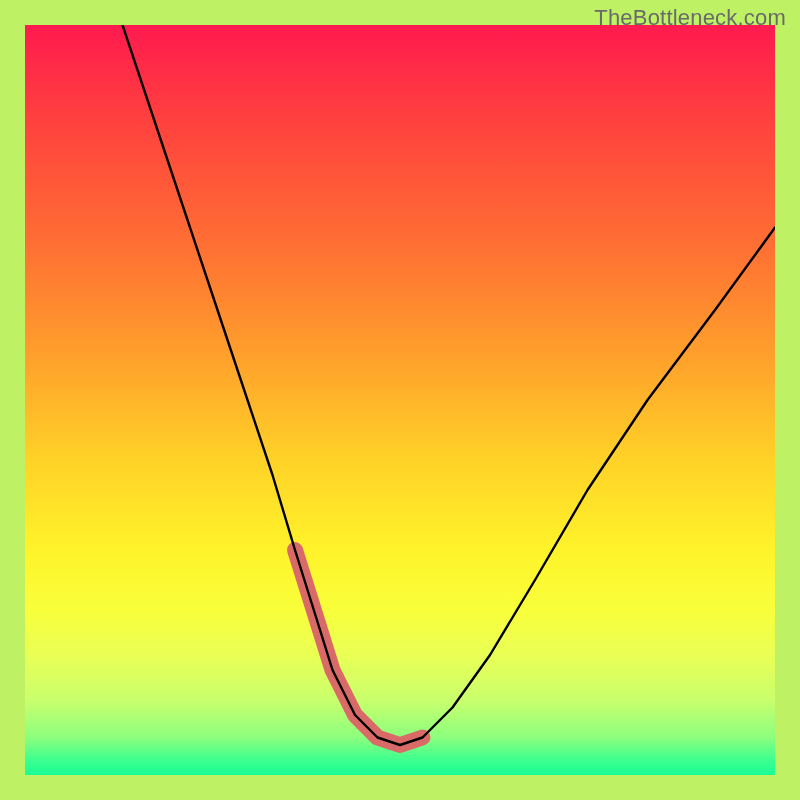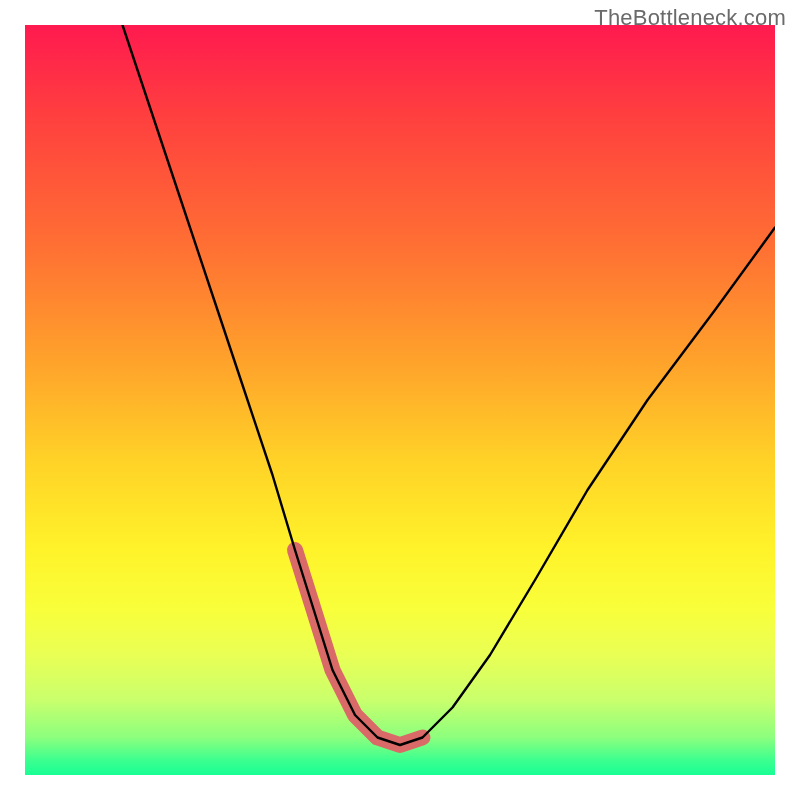--- a/index.html
+++ b/index.html
@@ -8,21 +8,21 @@
     width: 800px;
     height: 800px;
     overflow: hidden;
     background: #000;
     font-family: Arial, Helvetica, sans-serif;
   }
   .stage {
     position: relative;
     width: 800px;
     height: 800px;
-    background: #ffffff;
+    background: #bef264;
   }
   .plot {
     position: absolute;
     left: 25px;
     top: 25px;
     width: 750px;
     height: 750px;
     background: linear-gradient(
       to bottom,
       #ff1a4f 0%,

